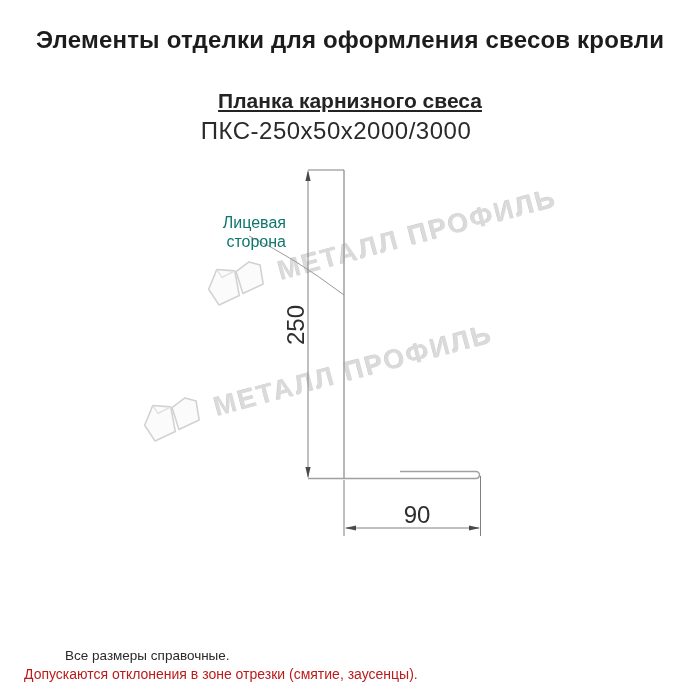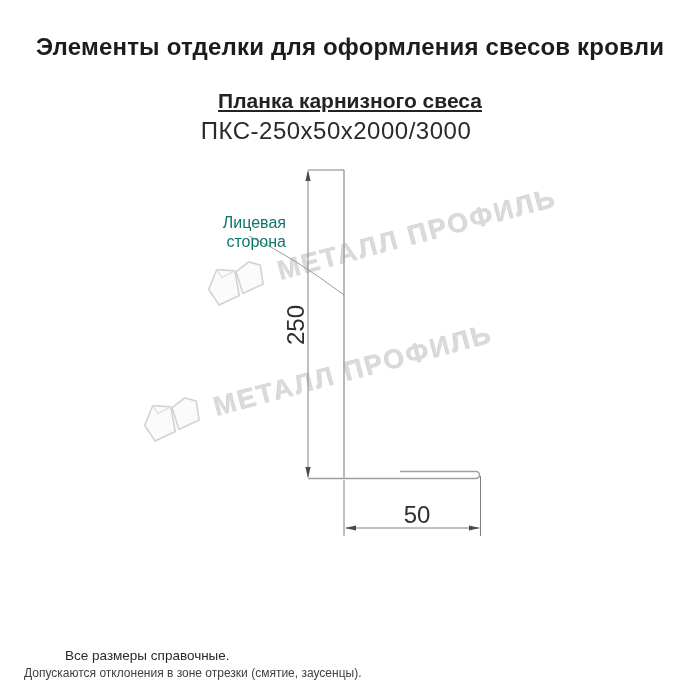--- a/index.html
+++ b/index.html
@@ -7,21 +7,21 @@
     width:700px;height:700px;position:relative;overflow:hidden;
     background:#ffffff;
     font-family:"Liberation Sans", sans-serif;
     -webkit-font-smoothing:antialiased;
   }
   .abs{position:absolute;}
 
   
   .title{
     top:26px;left:0;width:700px;text-align:center;
-    font-size:24px;font-weight:700;color:#1c1c1c;letter-spacing:0.2px;margin-top:7px;
+    font-size:24px;font-weight:700;color:#1c1c1c;letter-spacing:0.2px;
   }
   .product-name{
     top:89px;left:0;width:700px;text-align:center;
     font-size:21px;font-weight:700;color:#232323;text-decoration:underline;
   }
   .product-code{
     top:117px;left:-14px;width:700px;text-align:center;
     font-size:24px;font-weight:400;color:#2a2a2a;letter-spacing:0.5px;
   }
 
@@ -51,21 +51,21 @@
     transform:rotate(-90deg);
     font-size:24px;color:#2e2e2e;
   }
   .dim-50{
     left:391px;top:501px;width:52px;z-index:3;text-align:center;
     font-size:24px;color:#2e2e2e;
   }
 
   
   .note1{left:24px;top:648px;font-size:13.5px;color:#2a2a2a;margin-left:41px;}
-  .note2{left:24px;top:666px;font-size:12px;color:#404040;}
+  .note2{left:24px;top:666px;font-size:14px;color:#b91c1c;}
 </style>
 </head>
 <body>
 
 <div class="abs title">Элементы отделки для оформления свесов кровли</div>
 <div class="abs product-name">Планка карнизного свеса</div>
 <div class="abs product-code">ПКС-250х50х2000/3000</div>
 
 <div class="abs watermark wm-1">
   <span>
@@ -116,16 +116,16 @@
     <polygon points="480,528 469,525.4 469,530.6"></polygon>
   </g>
 
   <path d="M249 236 Q292 256 344 295" stroke="#9a9a9a" stroke-width="1" fill="none"></path>
 </svg>
 
 <div class="abs face-side-label">
   <span>Лицевая<br>сторона</span>
 </div>
 <div class="abs dim-250">250</div>
-<div class="abs dim-50">50</div>
+<div class="abs dim-50">90</div>
 
 <div class="abs note1">Все размеры справочные.</div>
 <div class="abs note2">Допускаются отклонения в зоне отрезки (смятие, заусенцы).</div>
 
 </body></html>

